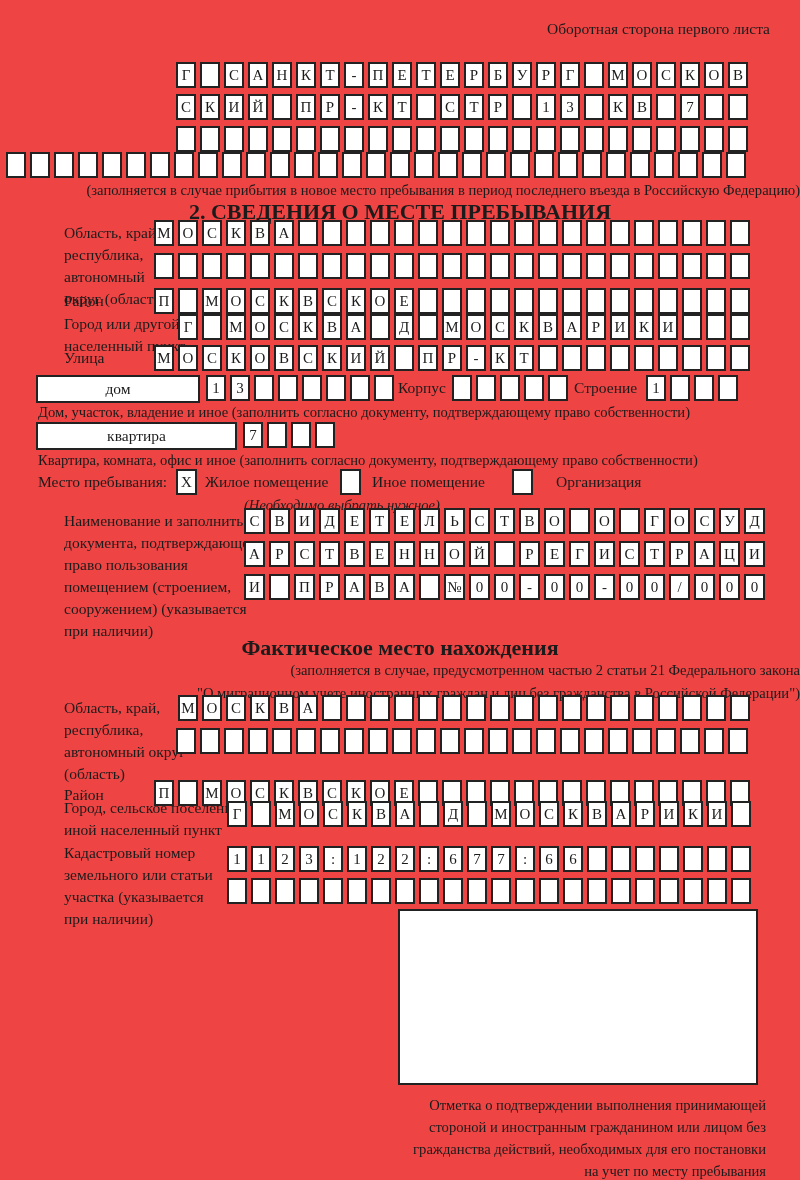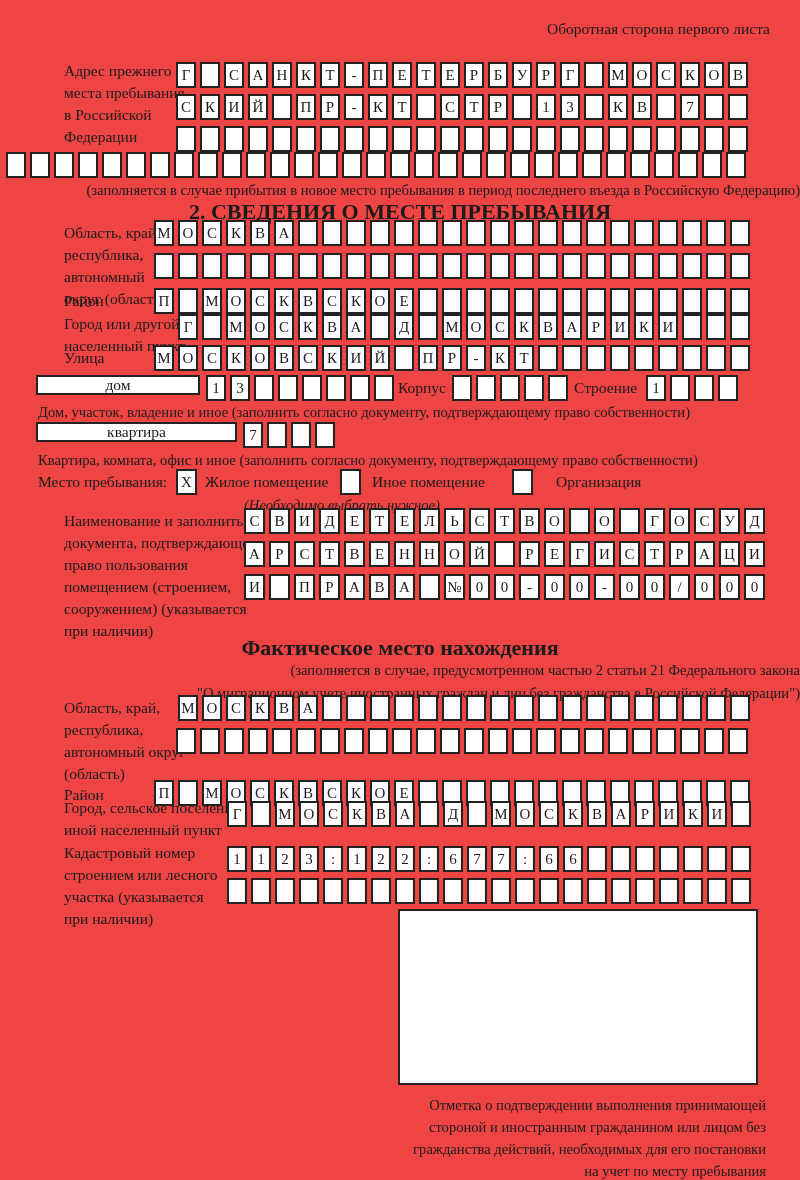--- a/index.html
+++ b/index.html
@@ -12,43 +12,37 @@
   .note{font-size:14.6px;}
   .title{font-weight:bold;font-size:22px;text-align:center;width:800px;left:0;}
   .boxrow{display:flex;gap:4px;}
   .cell{
     width:20px;height:26px;border:2px solid #222;box-sizing:border-box;
     display:flex;align-items:center;justify-content:center;
     font-size:15px;background:#fff;flex:0 0 auto;
   }
   .boxrow.wide .cell{width:21px;}
   .labelbox{
-    border:2px solid #222;box-sizing:border-box;height:20px;
+    border:2px solid #222;box-sizing:border-box;height:28px;
     display:flex;align-items:center;justify-content:center;font-size:15.5px;background:#fff;
   }
   .checkcell{
     width:21px;height:26px;border:2px solid #222;box-sizing:border-box;
     display:flex;align-items:center;justify-content:center;font-size:15px;background:#fff;
   }
   .centered{text-align:right;}
   .stampbox{border:2px solid #222;box-sizing:border-box;background:#fff;}
 </style>
 </head>
 <body>
 
 <div id="form-page">
 
   <div class="abs lbl" style="top:18px;right:58px;">Оборотная сторона первого листа</div>
 
-  <div class="abs lbl" style="left:64px;top:60px;">
-      <div>Адрес прежнего</div>
-      <div>места пребывания</div>
-      <div>в Российской</div>
-      <div>Федерации</div>
-    </div>
   <div class="abs boxrow" style="left:176px;top:62px;">
       <span class="cell">Г</span>
       <span class="cell"></span>
       <span class="cell">С</span>
       <span class="cell">А</span>
       <span class="cell">Н</span>
       <span class="cell">К</span>
       <span class="cell">Т</span>
       <span class="cell">-</span>
       <span class="cell">П</span>
@@ -549,21 +543,21 @@
       <span class="cell">А</span>
       <span class="cell">Р</span>
       <span class="cell">И</span>
       <span class="cell">К</span>
       <span class="cell">И</span>
       <span class="cell"></span>
     </div>
 
   <div class="abs lbl" style="left:64px;top:842px;">
       <div>Кадастровый номер</div>
-      <div>строением или лесного</div>
+      <div>земельного или статьи</div>
       <div>участка (указывается</div>
       <div>при наличии)</div>
     </div>
   <div class="abs boxrow" style="left:227px;top:846px;">
       <span class="cell">1</span>
       <span class="cell">1</span>
       <span class="cell">2</span>
       <span class="cell">3</span>
       <span class="cell">:</span>
       <span class="cell">1</span>

